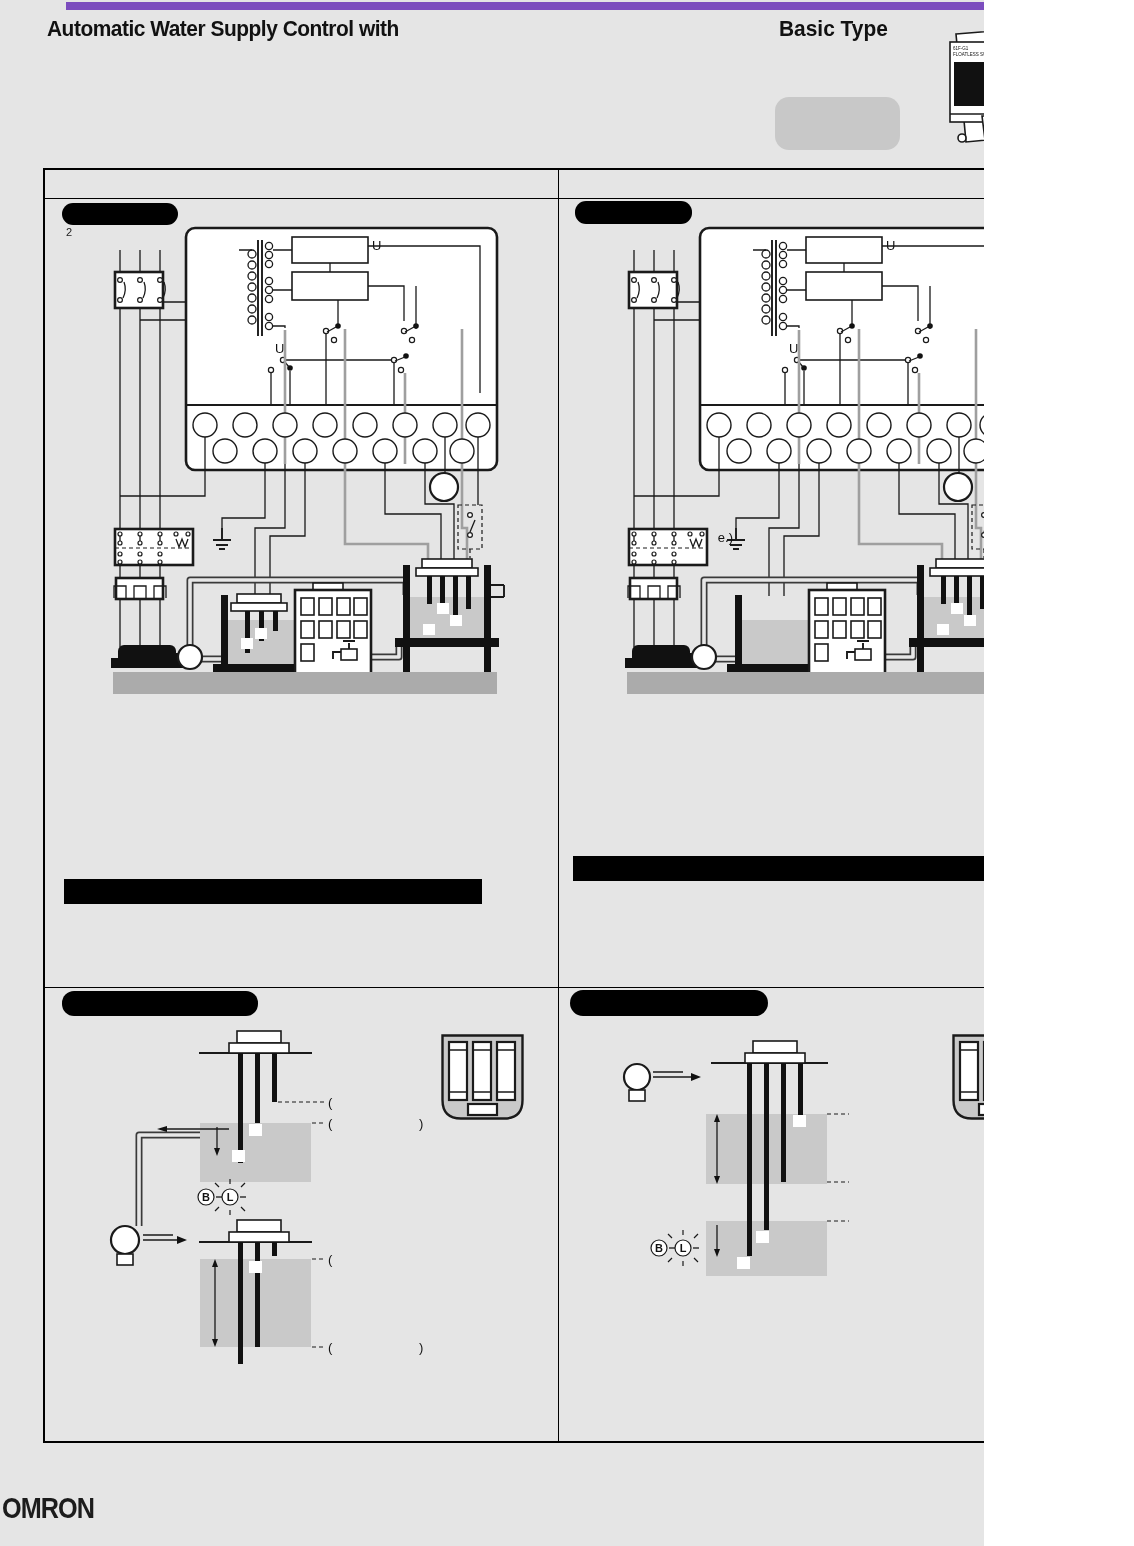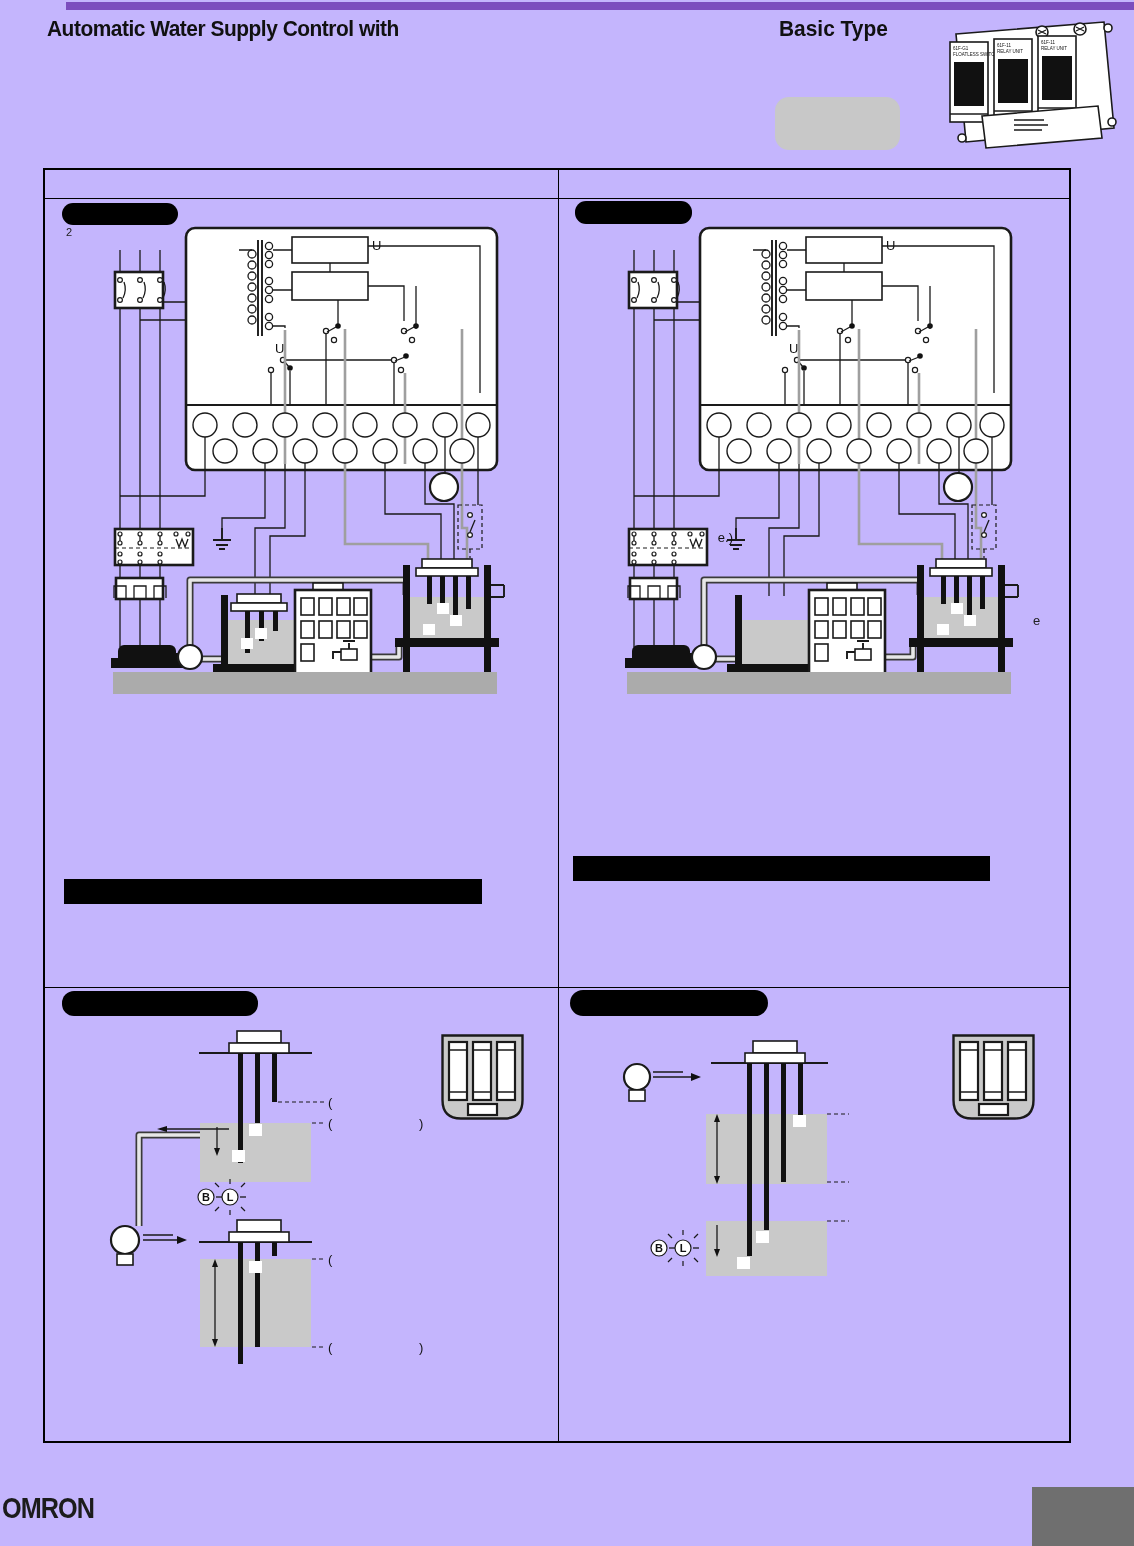--- a/index.html
+++ b/index.html
@@ -1,16 +1,16 @@
 <!DOCTYPE html>
 <html><head>
 <meta charset="utf-8">
 <style>
   html,body{margin:0;padding:0;background:#fff;}
-  .page{position:relative;width:1134px;height:1546px;background:#c4b5fd;overflow:hidden;
+  .page{position:relative;width:984px;height:1546px;background:#e5e5e5;overflow:hidden;
         font-family:"Liberation Sans",sans-serif;color:#111;}
   
   .top-rule{position:absolute;left:66px;top:2px;width:1068px;height:8px;background:#7c4dbe;}
   .page-title{position:absolute;left:47px;top:16px;font-size:22px;font-weight:bold;
               letter-spacing:-0.5px;transform:scaleX(.95);transform-origin:left;white-space:nowrap;}
   .type-label{position:absolute;left:779px;top:16px;font-size:22px;font-weight:bold;
               transform:scaleX(.95);transform-origin:left;white-space:nowrap;}
   .grey-chip{position:absolute;left:775px;top:97px;width:125px;height:53px;background:#c8c8c8;border-radius:14px;}
   
   .sheet{position:absolute;left:43px;top:168px;width:1028px;height:1275px;

